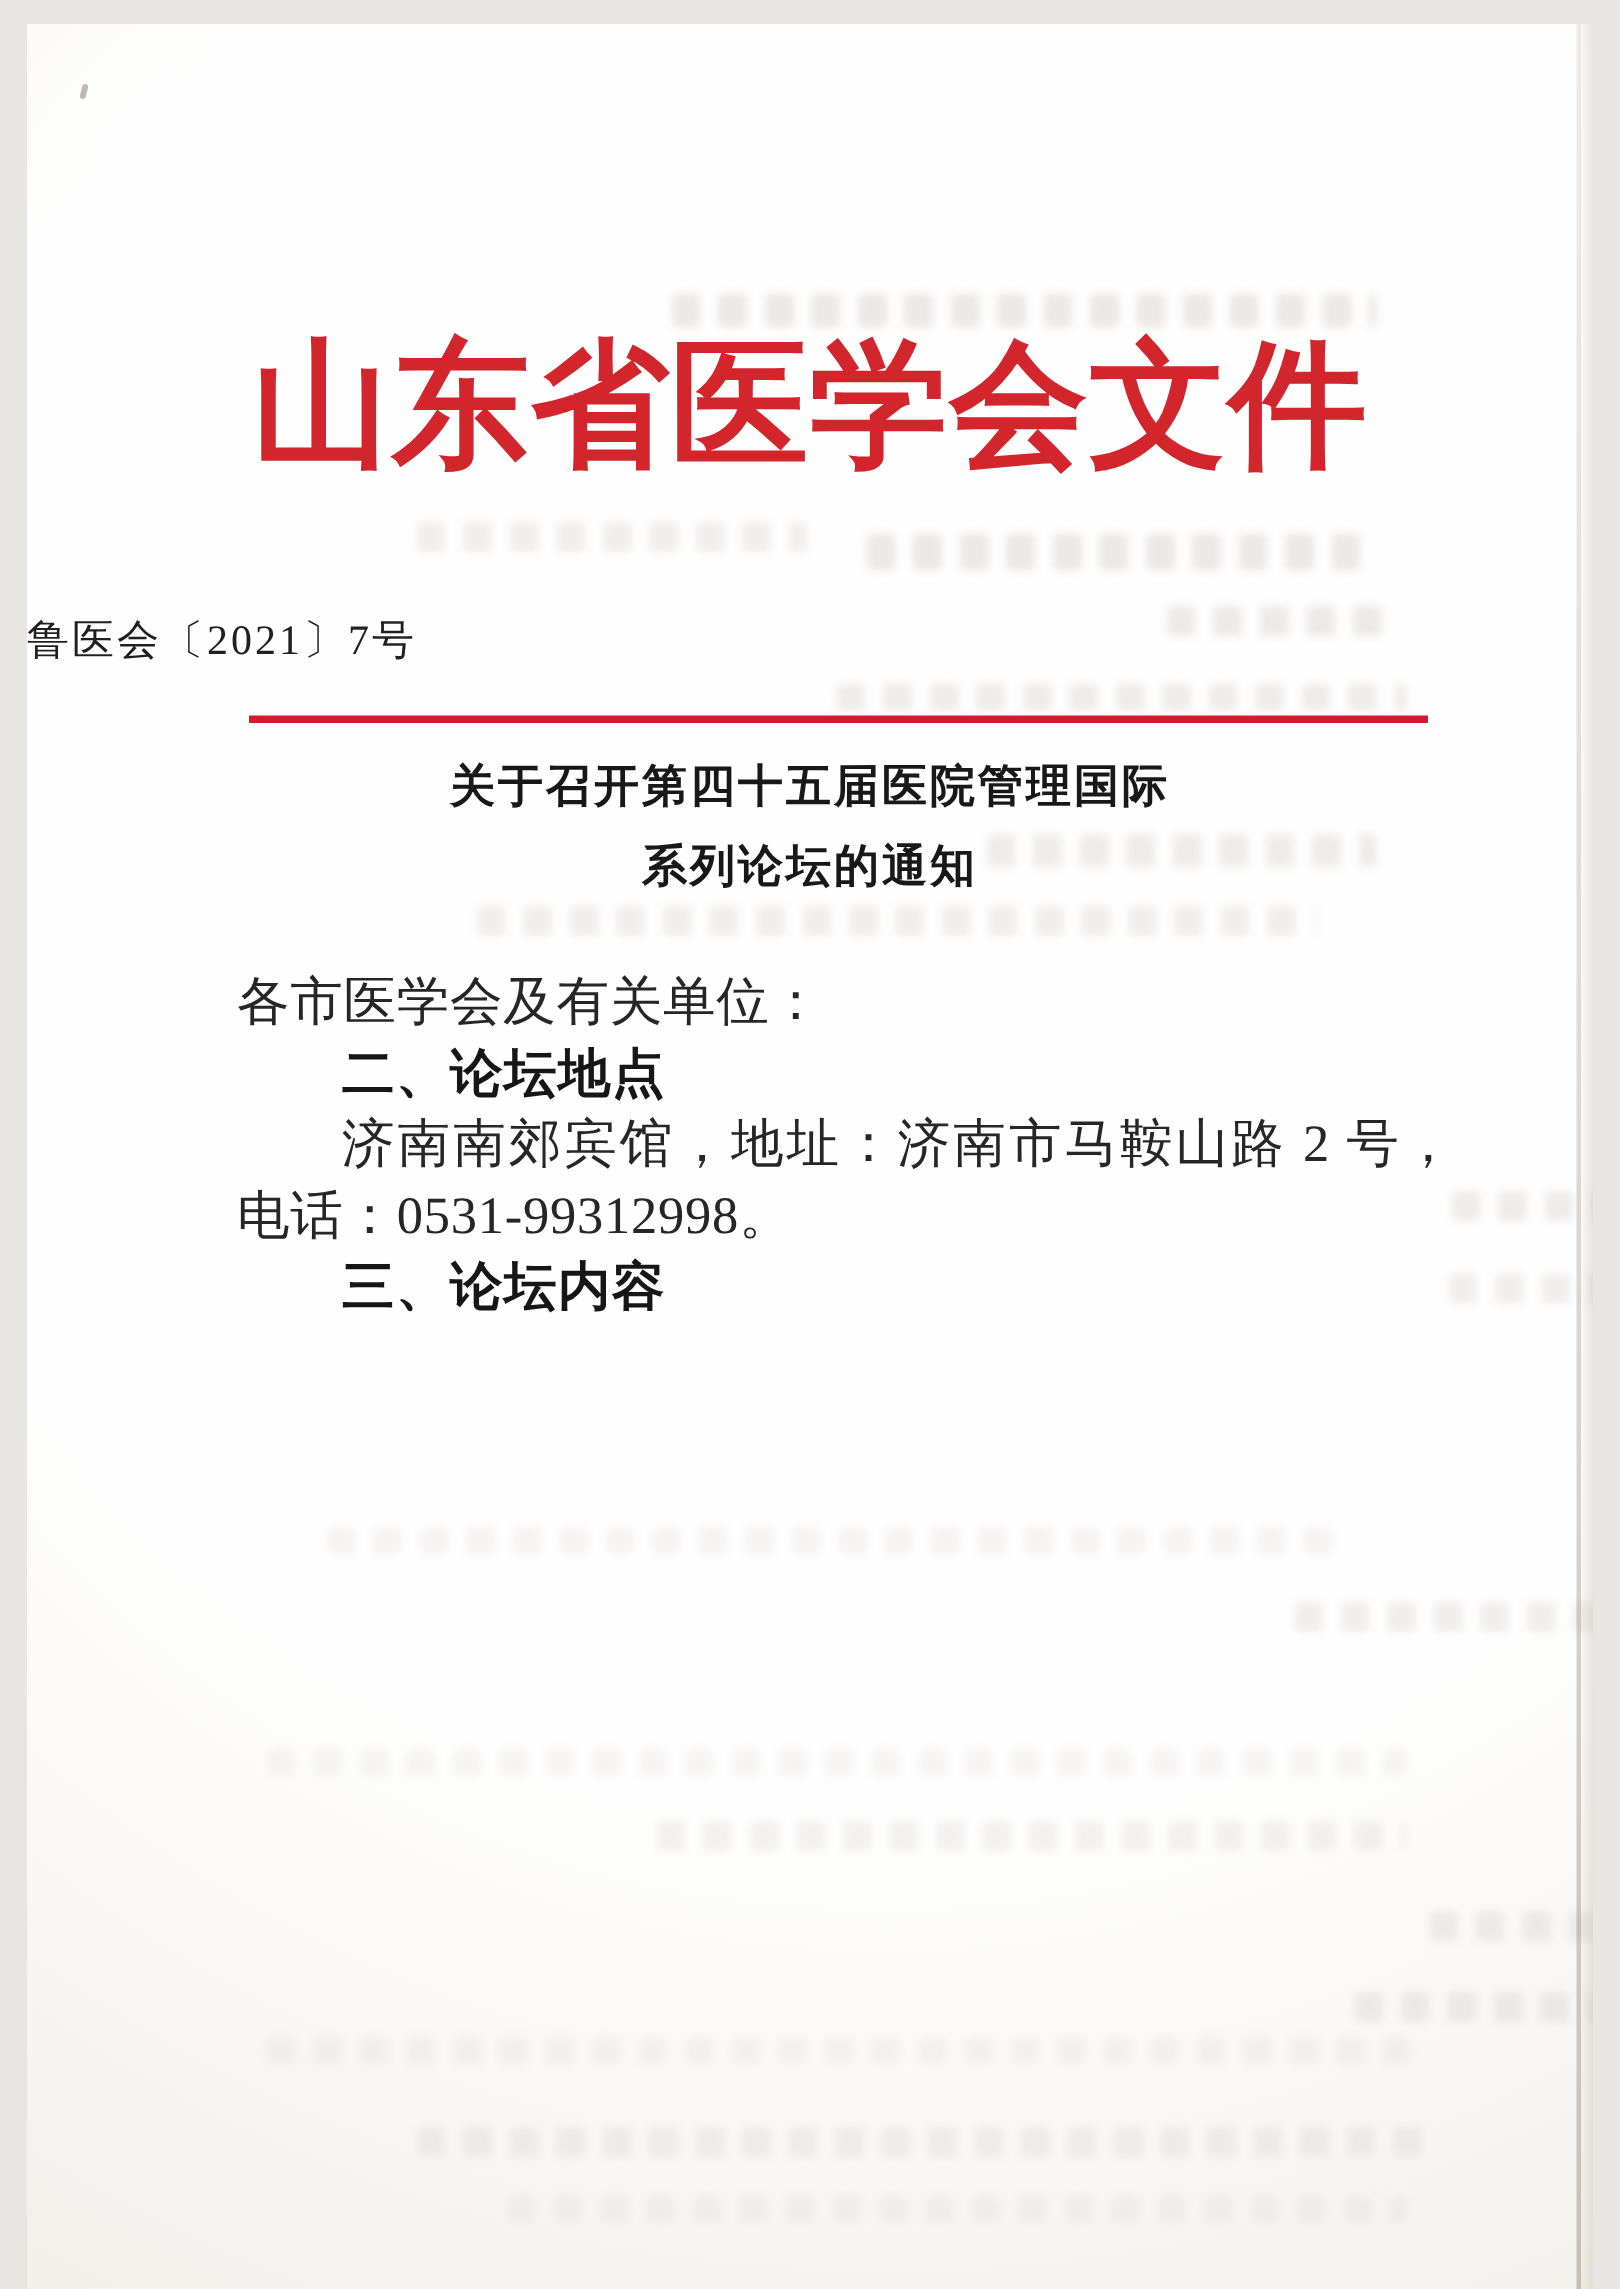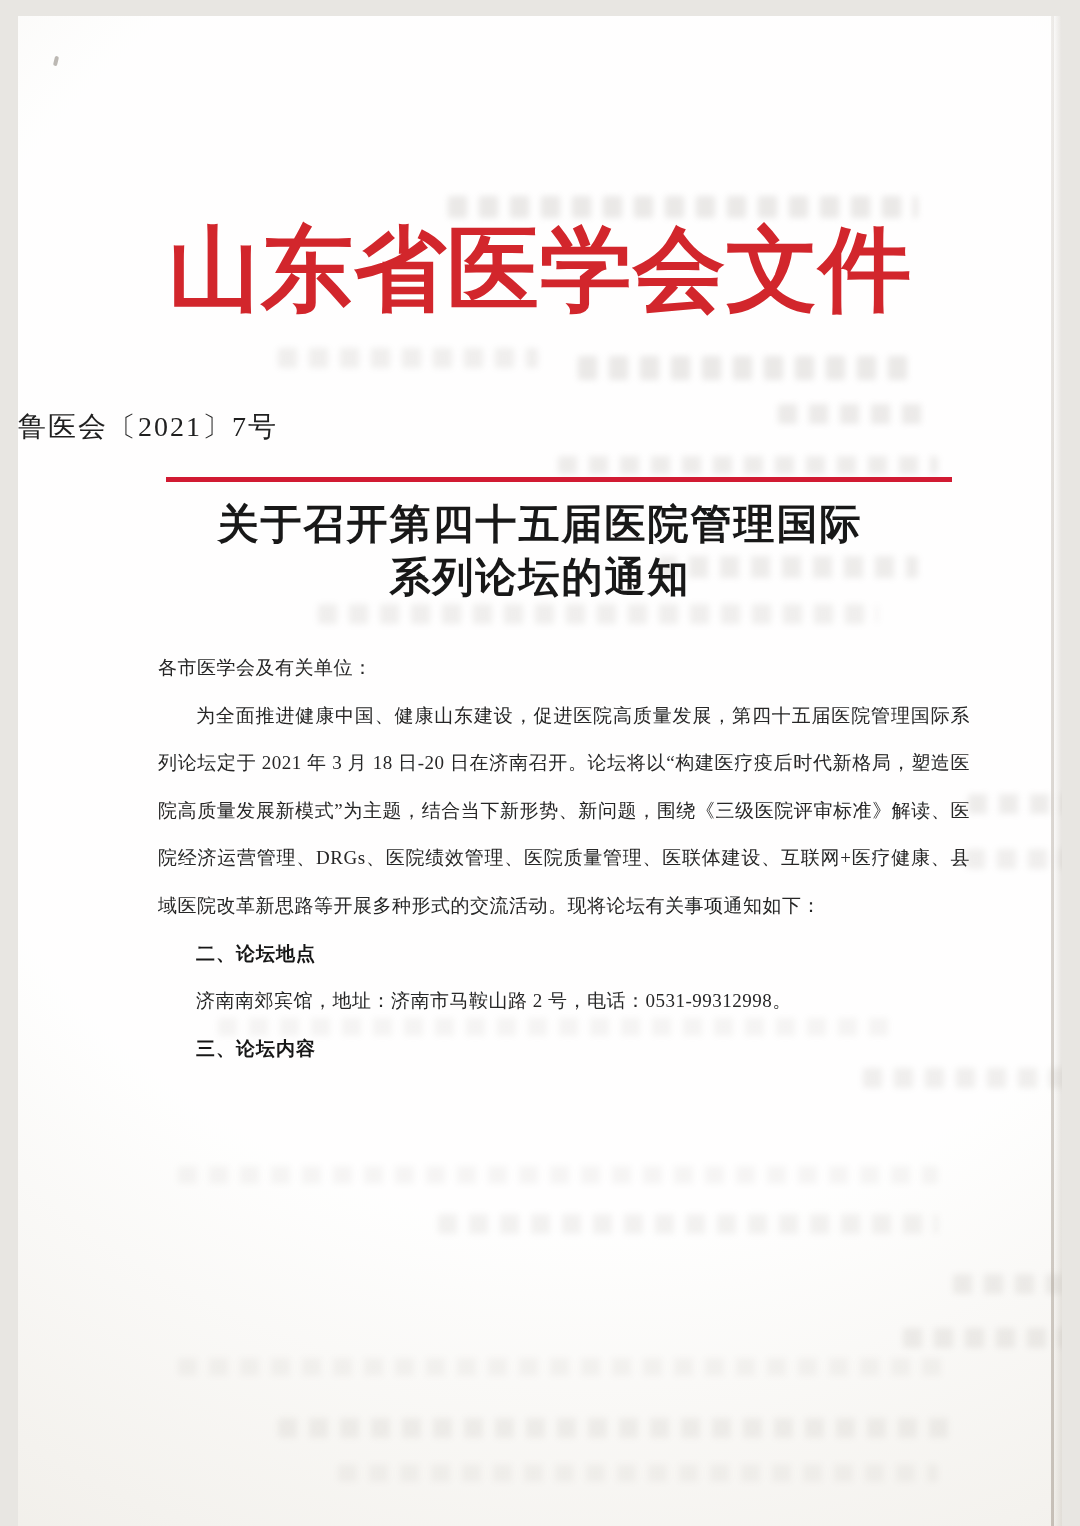--- a/index.html
+++ b/index.html
@@ -75,30 +75,30 @@
     position: absolute;
     top: 461px; left: 148px;
     width: 786px; height: 5px;
   }
   .doc-title {
     position: absolute;
     top: 482px; left: 0;
     width: 100%;
     text-align: center;
     font-weight: 700;
-    font-size: 41px;
+    font-size: 30px;
     line-height: 53px;
     letter-spacing: 2px;
     color: #181818;
   }
   .notice-body {
     position: absolute;
     top: 628px; left: 140px;
     width: 812px;
-    font-size: 19px;
+    font-size: 35px;
     line-height: 47.6px;
     letter-spacing: 0.5px;
     text-align: justify;
     color: #262626;
   }
   .notice-body p { margin: 0; }
   .salutation { text-indent: 0; }
   .para { text-indent: 2em; }
   .sec-heading {
     text-indent: 2em;
@@ -140,21 +140,20 @@
 
   <div class="red-rule" style="background:#d11a32;"></div>
 
   <div class="doc-title">
     <div>关于召开第四十五届医院管理国际</div>
     <div>系列论坛的通知</div>
   </div>
 
   <div class="notice-body">
     <p class="salutation">各市医学会及有关单位：</p>
-    <p class="para">为全面推进健康中国、健康山东建设，促进医院高质量发展，第四十五届医院管理国际系列论坛定于 2021 年 3 月 18 日-20 日在济南召开。论坛将以“构建医疗疫后时代新格局，塑造医院高质量发展新模式”为主题，结合当下新形势、新问题，围绕《三级医院评审标准》解读、医院经济运营管理、DRGs、医院绩效管理、医院质量管理、医联体建设、互联网+医疗健康、县域医院改革新思路等开展多种形式的交流活动。现将论坛有关事项通知如下：</p>
     <p class="sec-heading">二、论坛地点</p>
     <p class="para">济南南郊宾馆，地址：济南市马鞍山路 2 号，电话：0531-99312998。</p>
     <p class="sec-heading">三、论坛内容</p>
   </div>
 
   <div class="edge-shade"></div>
   <div class="edge-line"></div>
 
 </div>
 

